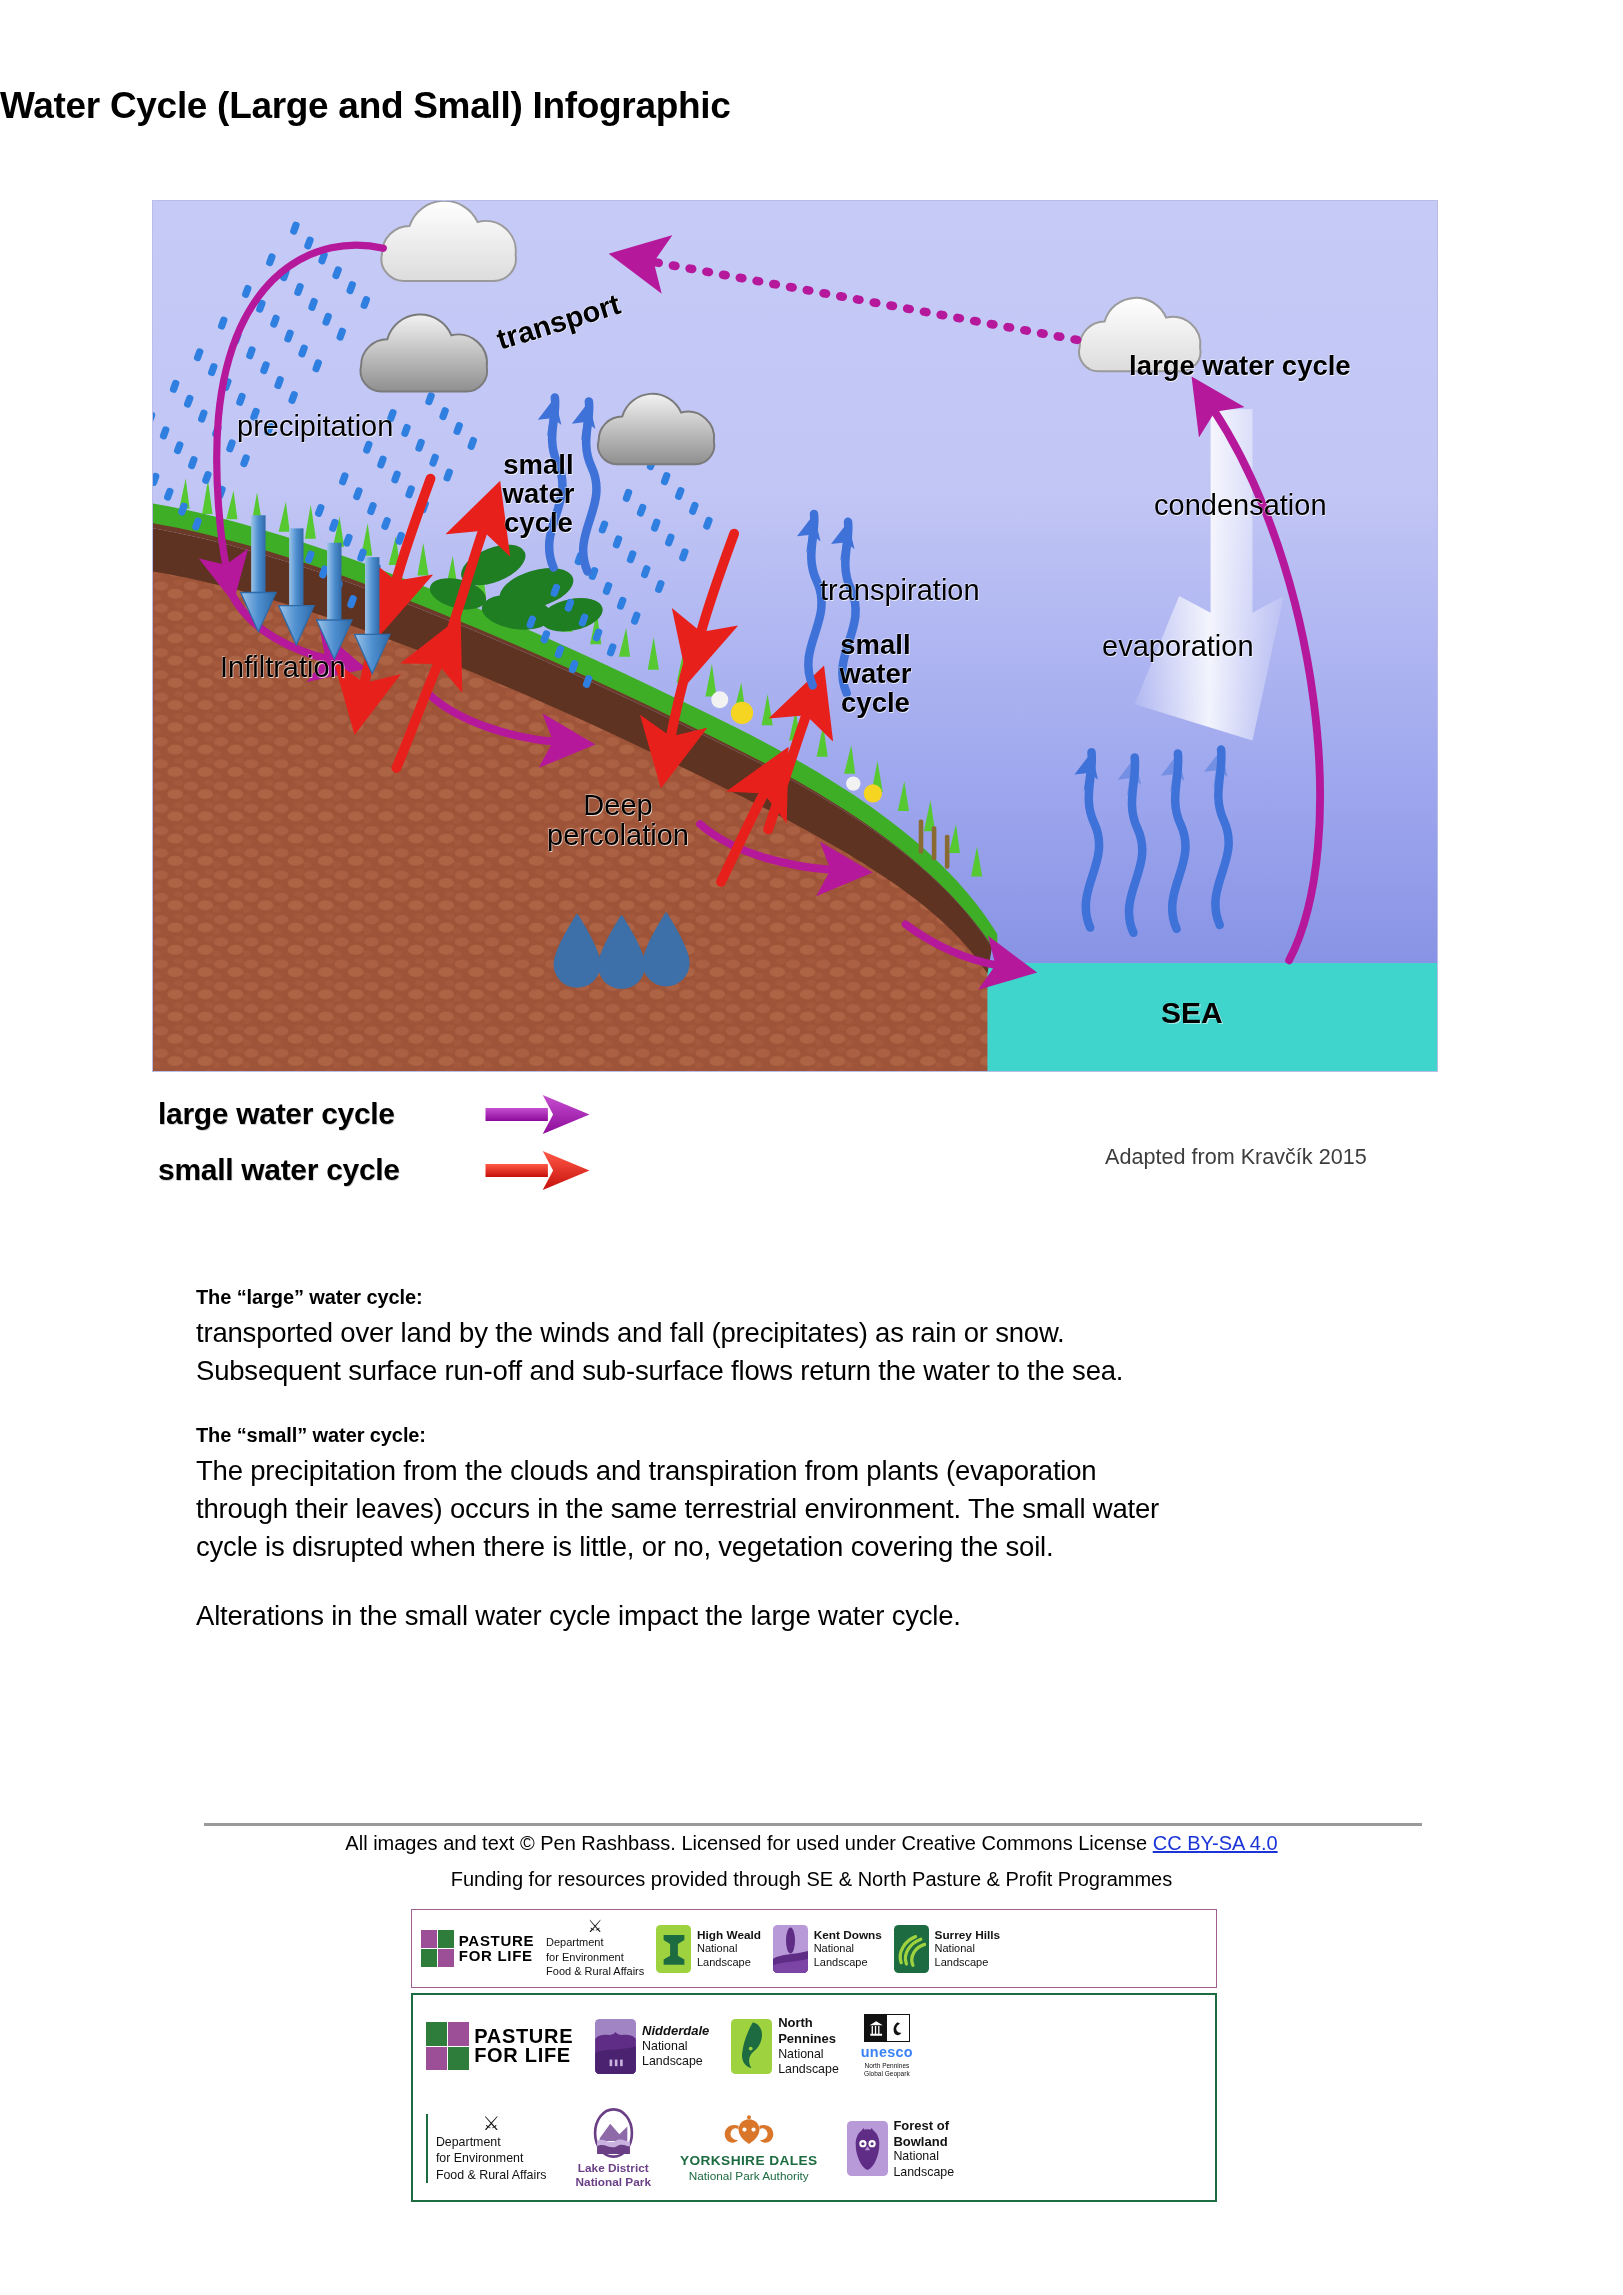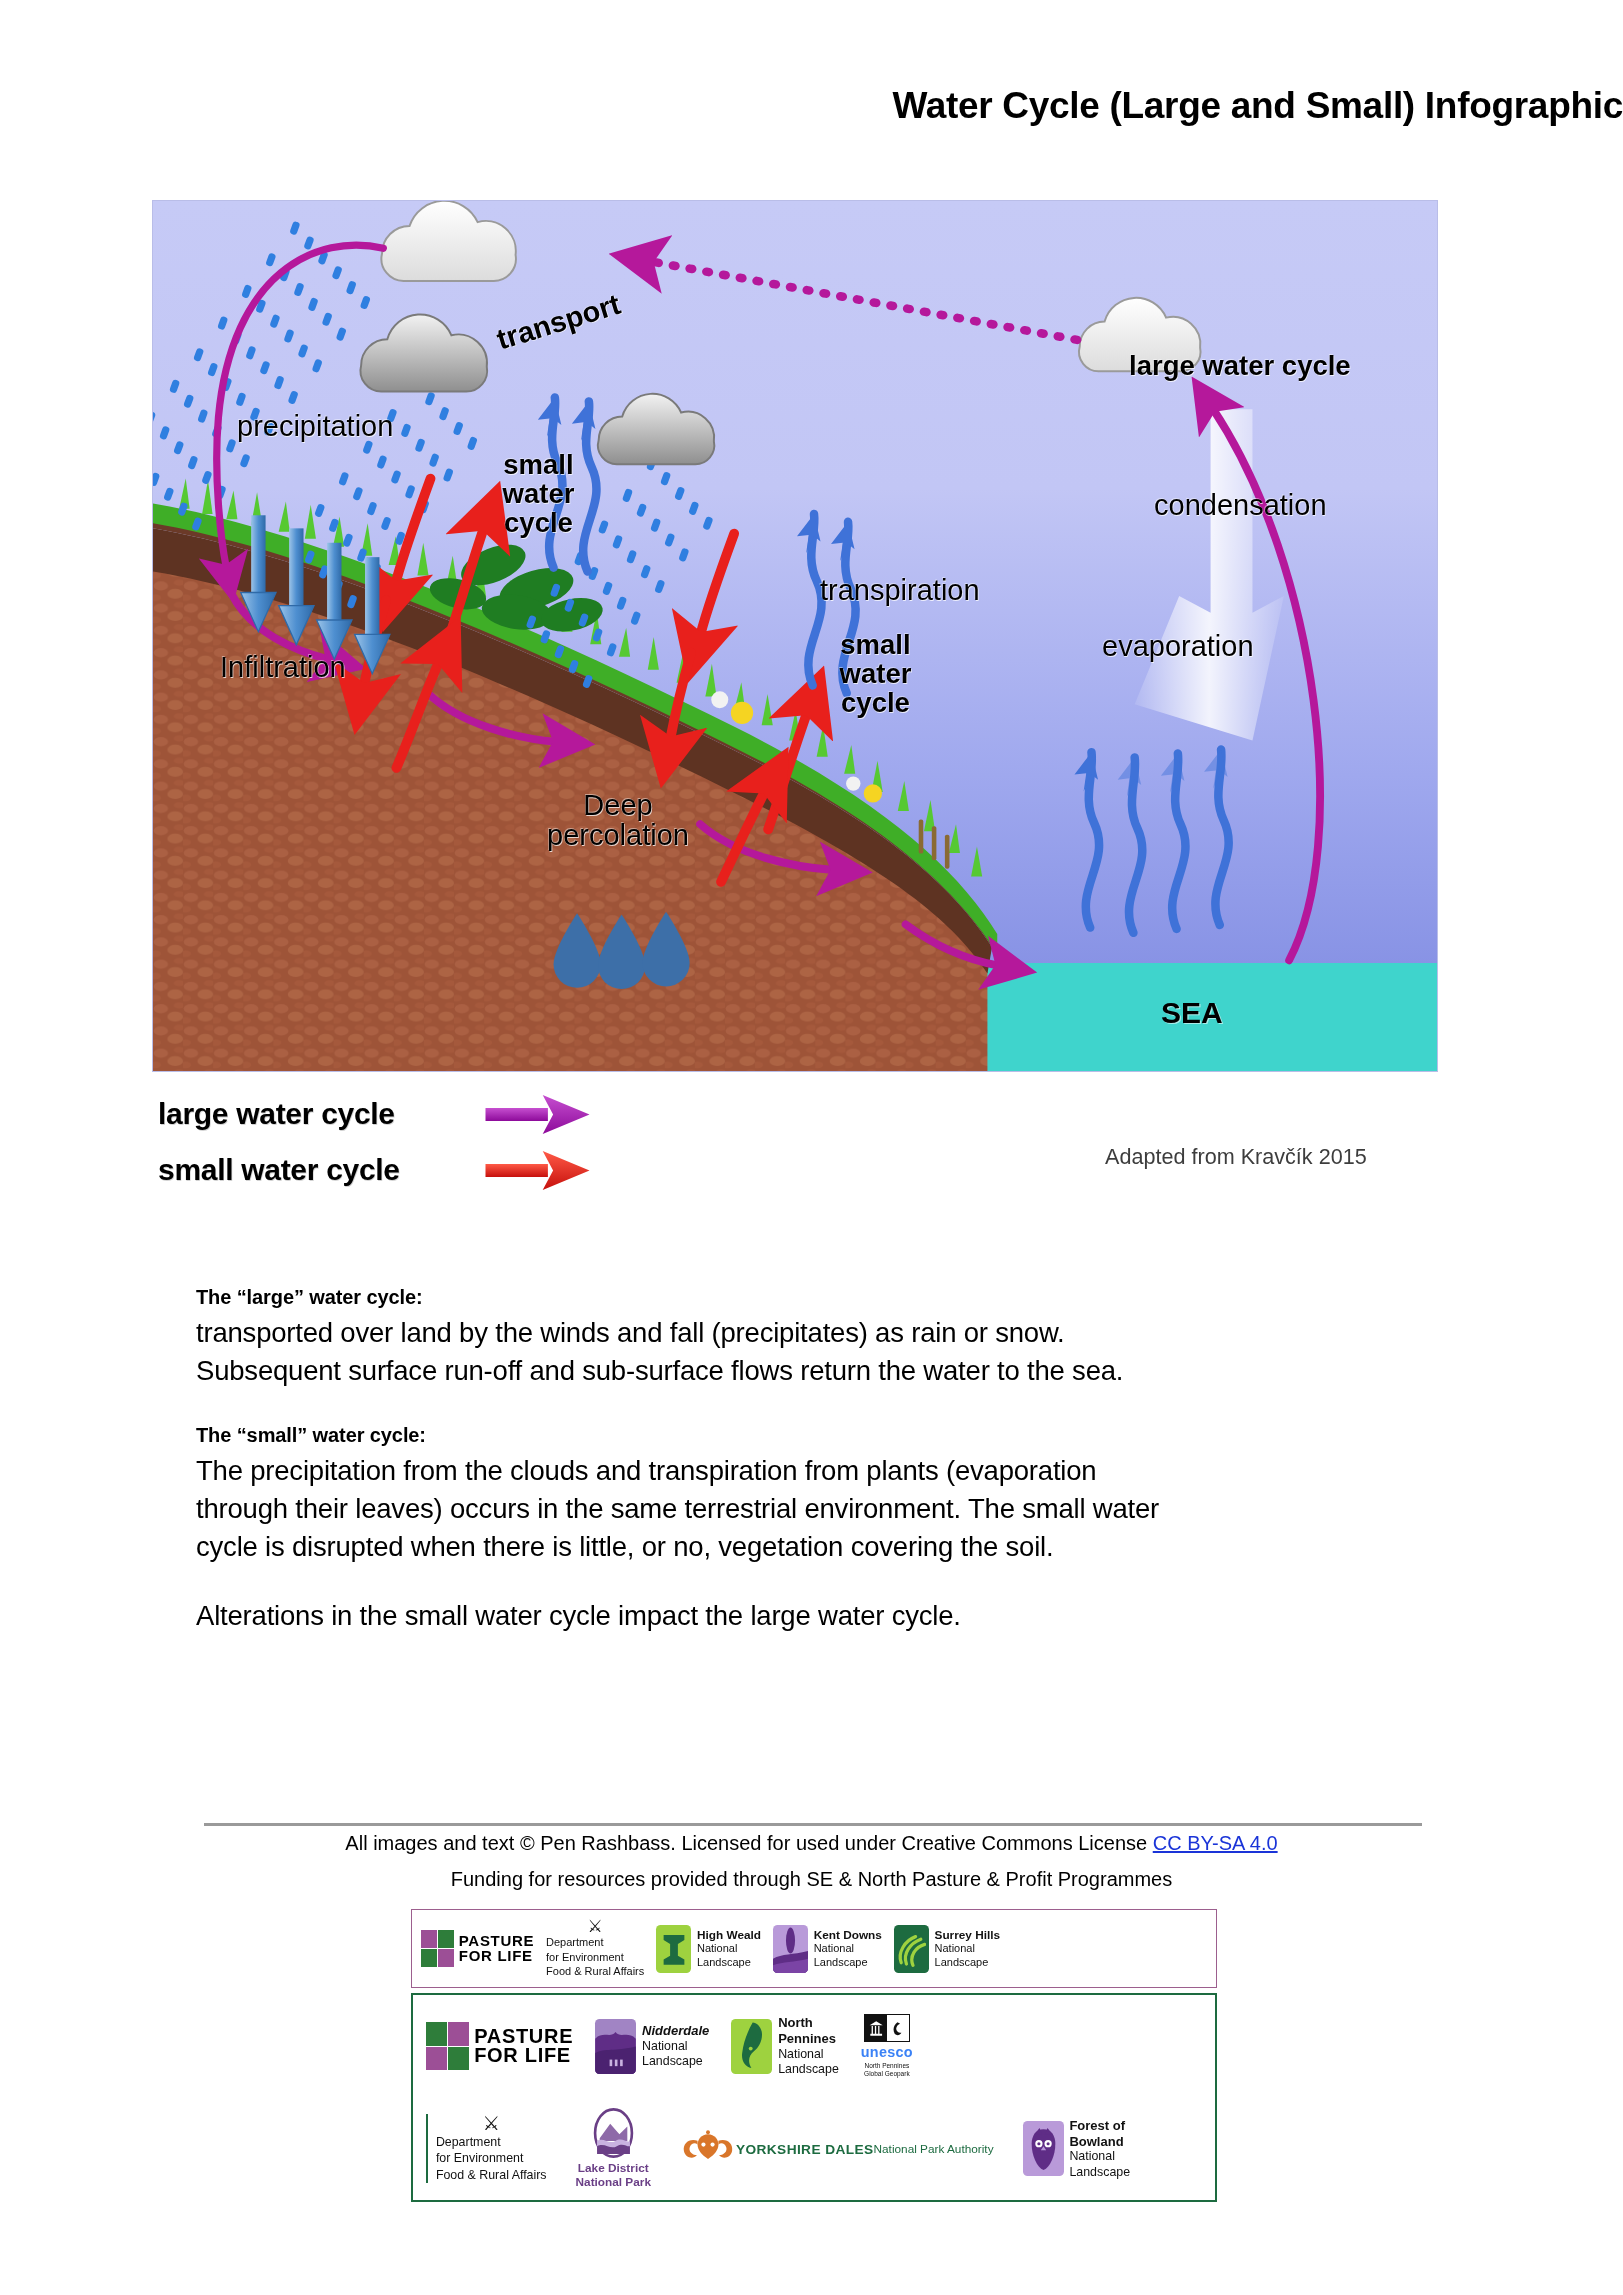--- a/index.html
+++ b/index.html
@@ -1,19 +1,19 @@
 <!DOCTYPE html>
 <html style="font-size:10.5px"><head>
 <meta charset="utf-8">
 <style>
   html,body{margin:0;padding:0;background:#fff;}
   body{width:1623px;height:2295px;font-family:"Liberation Sans",sans-serif;color:#000;position:relative;overflow:hidden;}
 
   
-  .page-title{position:absolute;top:85px;left:0;width:1623px;text-align:right;
+  .page-title{position:absolute;top:85px;left:0;width:1623px;text-align:left;
     font-size:37px;font-weight:bold;letter-spacing:-0.3px;}
 
   
   .info-frame{position:absolute;left:152px;top:200px;width:1286px;height:872px;
     overflow:hidden;border:0.7px solid #b9bde8;box-sizing:border-box;}
   .sky{position:absolute;inset:0;background:linear-gradient(180deg,#c6caf6 0%,#c2c6f5 33%,#9fa8ee 66%,#7b87e0 100%);}
 
   
   .sea{position:absolute;left:834px;top:762px;width:452px;height:109px;background:#3fd4cc;}
   .sea-label{position:absolute;left:1008px;top:795px;font-size:30px;font-weight:bold;color:#000;
@@ -87,21 +87,21 @@
   .unesco-half{width:22px;height:26px;display:flex;align-items:center;justify-content:center;}
   .unesco-half.dark{background:#111;}
   .unesco-word{font-weight:bold;font-size:14.4px;letter-spacing:0.3px;margin-top:2px;color:#3b82f6;}
   .unesco-sub{font-size:6.5px;line-height:1.25;text-align:center;color:#111;margin-top:1.3px;}
 
   
   .ld{display:flex;flex-direction:column;align-items:center;}
   .ld-txt{font-weight:bold;font-size:11.8px;color:#6a3f86;line-height:1.2;text-align:center;margin-top:2.6px;}
 
   
-  .yd{display:flex;flex-direction:row;align-items:center;}
+  .yd{display:flex;flex-direction:column;align-items:center;}
   .yd-name{font-weight:bold;font-size:13.7px;color:#1d6b40;letter-spacing:0.4px;margin-top:1.3px;}
   .yd-sub{font-size:11.8px;color:#1d6b40;margin-top:0.7px;}
 
   svg{display:block;}
 </style>
 </head>
 <body>
 
 <div class="page-title">Water Cycle (Large and Small) Infographic</div>
 

